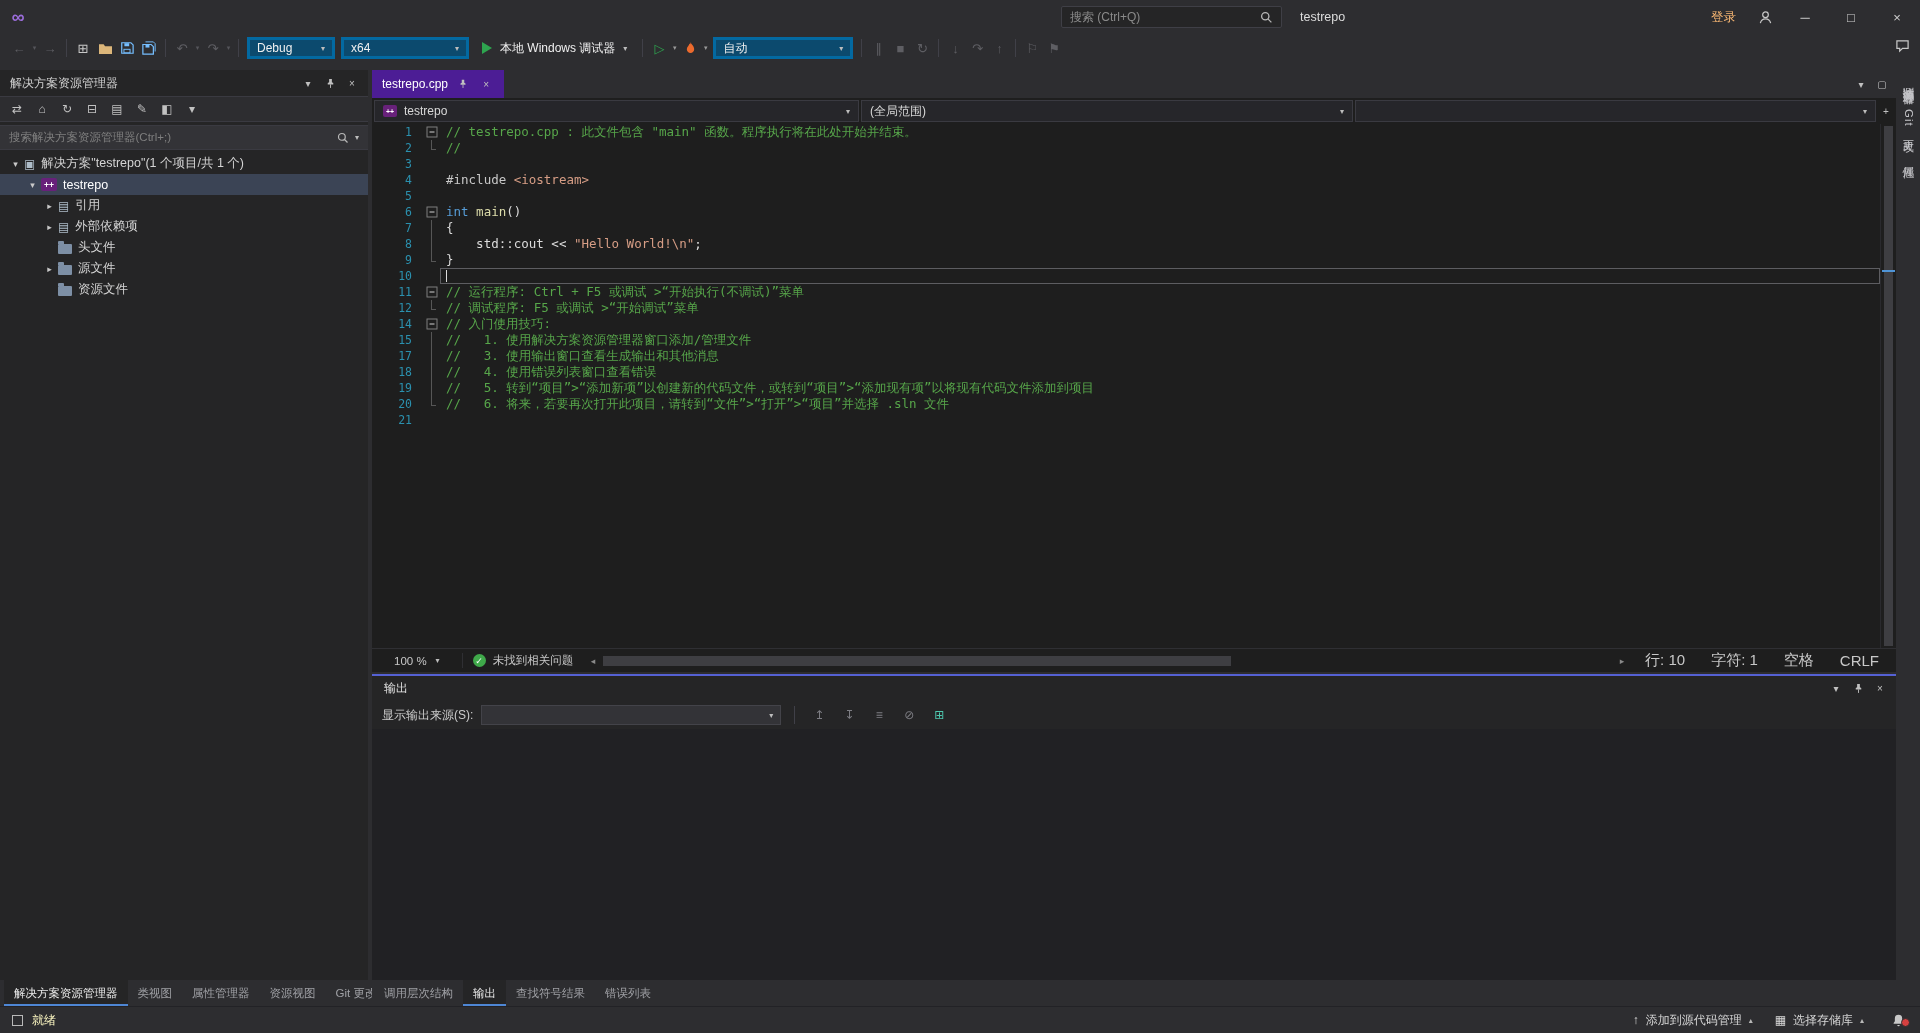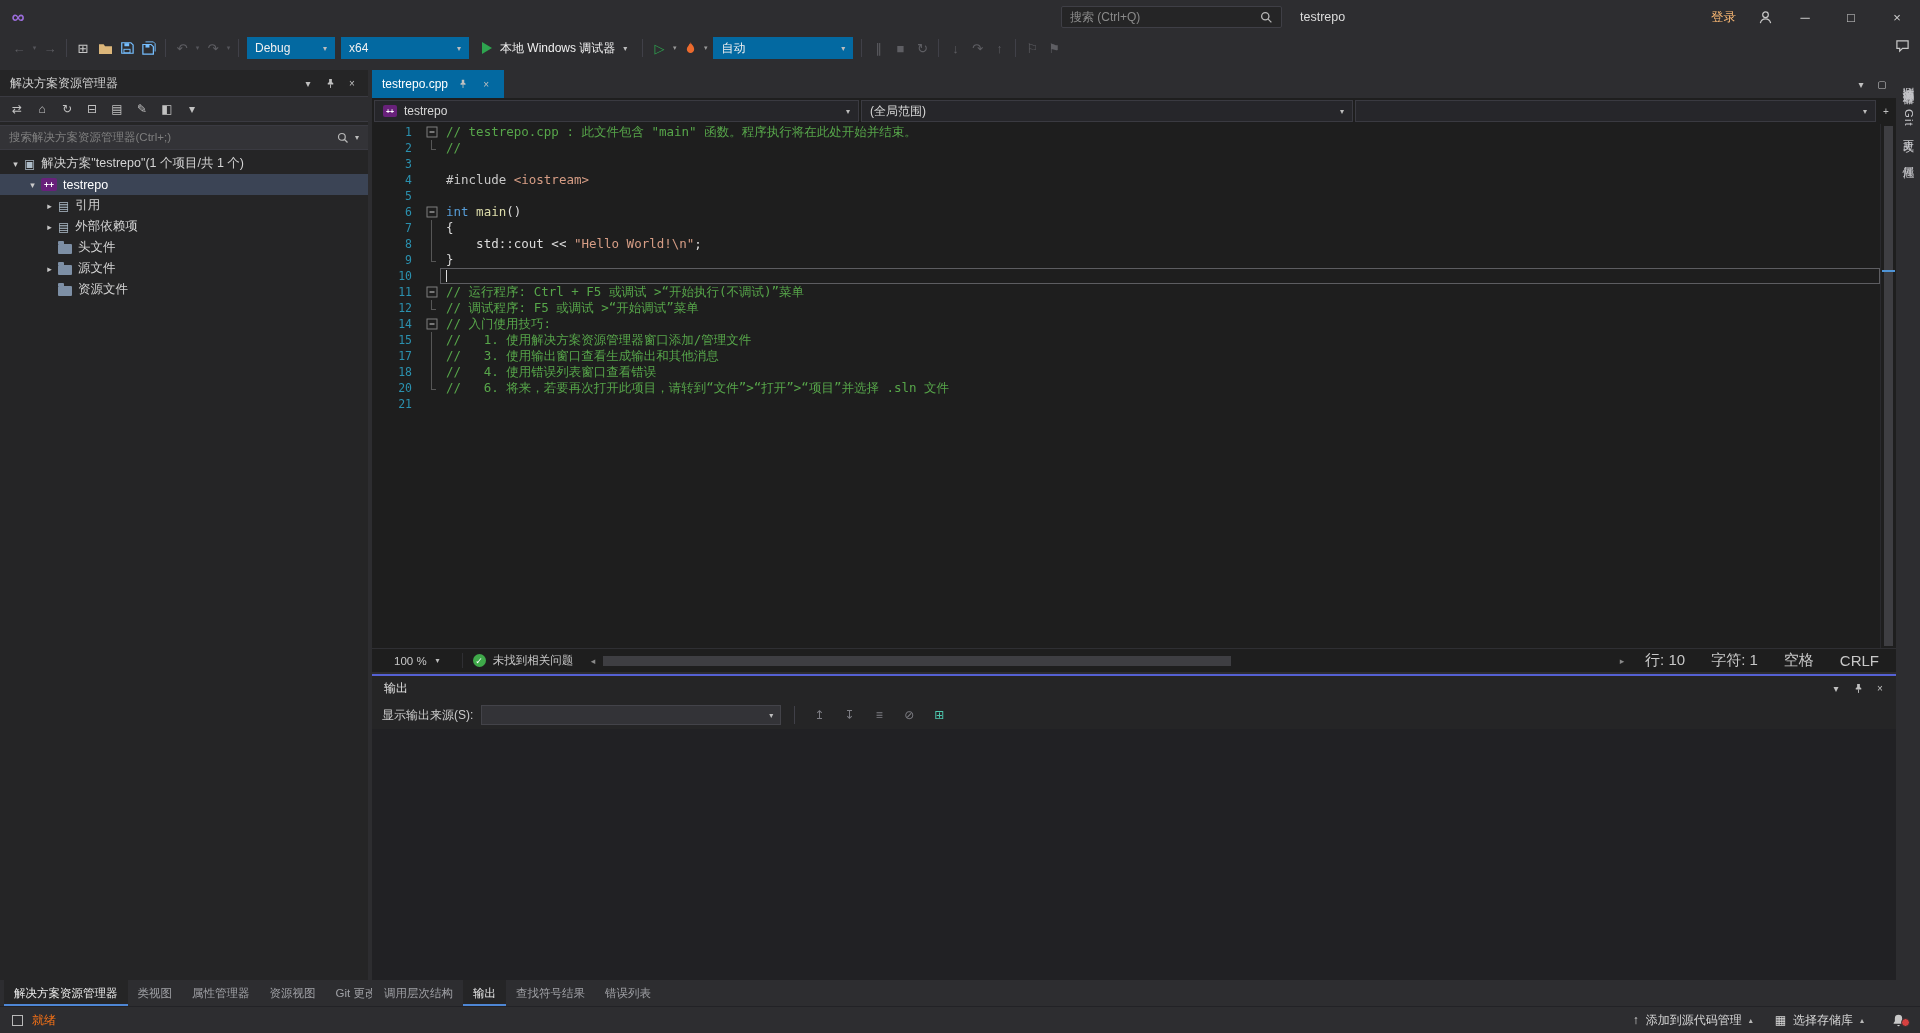--- a/index.html
+++ b/index.html
@@ -19,21 +19,21 @@
 .person{width:34px;display:flex;justify-content:center;align-items:center;}
 .winbtn{width:46px;height:34px;display:flex;align-items:center;justify-content:center;color:#cfcfcf;font-size:13px;}
 
 
 #toolbar{position:absolute;left:0;top:34px;right:0;height:28px;background:#2d2d30;display:flex;align-items:center;padding-left:8px;}
 .tb-icon{min-width:22px;height:24px;display:flex;align-items:center;justify-content:center;color:#c8c8c8;font-size:13px;}
 .tb-icon.dis{color:#5e5e63;}
 .tb-chev{width:9px;display:flex;justify-content:center;font-size:7px;color:#9a9a9a;}
 .tb-chev.dis{color:#55555a;}
 .tb-sep{width:1px;height:18px;background:#404048;margin:0 5px;flex:none;}
-.tb-combo{height:22px;background:#0369a1;border:1px solid #0369a1;display:flex;align-items:center;gap:8px;padding:0 7px;margin:0 3px;font-size:12px;color:#f0f0f0;}
+.tb-combo{height:22px;background:#0c4a6e;border:3px solid #0369a1;display:flex;align-items:center;gap:8px;padding:0 7px;margin:0 3px;font-size:12px;color:#f0f0f0;}
 .tb-combo .val{flex:1;white-space:nowrap;}
 .combo-chev{font-size:8px;color:#bdbdbd;flex:none;}
 .run-btn{display:flex;align-items:center;gap:8px;padding:0 8px;height:24px;margin:0 2px;}
 .play-tri{width:0;height:0;border-left:10px solid var(--run-green,#2ea44f);border-top:6px solid transparent;border-bottom:6px solid transparent;}
 .play-hollow{color:var(--run-green,#2ea44f);font-size:13px;}
 .run-label{font-size:12px;color:#f0f0f0;white-space:nowrap;}
 .feedback{position:absolute;right:10px;top:5px;}
 
 
 #left-panel{position:absolute;left:0;top:70px;width:368px;height:910px;background:#252526;display:flex;flex-direction:column;}
@@ -52,21 +52,21 @@
 .tree-icon{margin:0 6px 0 1px;flex:none;display:flex;align-items:center;justify-content:center;}
 .g-icon{font-size:12px;color:#aebdc9;line-height:1;}
 .icon-project-cpp{width:16px;height:13px;background:#68217a;border-radius:2px;color:#fff;font-size:8.5px;font-weight:bold;display:flex;align-items:center;justify-content:center;}
 .icon-folder{width:14px;height:10px;background:#7d8fa5;border-radius:1px;position:relative;margin-top:2px;}
 .icon-folder::before{content:"";position:absolute;left:0;top:-3px;width:6px;height:3px;background:#7d8fa5;border-radius:1px 1px 0 0;}
 
 
 #v-splitter{position:absolute;left:368px;top:62px;width:4px;height:918px;background:#2d2d30;}
 #center{position:absolute;left:372px;top:62px;right:24px;height:918px;background:#2d2d30;}
 #tabstrip{position:absolute;left:0;top:8px;right:0;height:28px;display:flex;align-items:stretch;}
-.doc-tab{display:flex;align-items:center;gap:7px;padding:0 10px;background:#0369a1;color:#fff;font-size:12px;}
+.doc-tab{display:flex;align-items:center;gap:7px;padding:0 10px;background:#4c1d95;color:#fff;font-size:12px;}
 .strip-right{margin-left:auto;display:flex;align-items:center;gap:5px;padding-right:6px;}
 #navbar{position:absolute;left:0;top:36px;right:0;height:26px;background:#1e1e1e;display:flex;align-items:center;gap:2px;padding:2px;}
 .nav-combo{height:22px;background:#26262a;border:1px solid #3a3a41;display:flex;align-items:center;gap:7px;padding:0 8px;font-size:12px;color:#d8d8d8;}
 .nav-flex{flex:1;}
 .nav-spacer{flex:1;}
 .icon-project-mini{width:14px;height:12px;background:#68217a;border-radius:2px;color:#fff;font-size:7px;font-weight:bold;display:flex;align-items:center;justify-content:center;flex:none;}
 .icon-project-mini::before{content:"++";}
 #code{position:absolute;left:0;top:62px;right:16px;height:524px;background:#1e1e1e;overflow:hidden;font-family:"DejaVu Sans Mono","Liberation Mono",monospace;}
 .code-line{display:flex;height:16px;line-height:16px;font-size:12.5px;}
 .ln{width:52px;flex:none;text-align:right;padding-right:12px;color:#2b91af;font-size:11.5px;}
@@ -109,21 +109,21 @@
 
 
 #left-dock-tabs{position:absolute;left:0;top:980px;width:368px;height:26px;background:#2d2d30;display:flex;align-items:stretch;padding-left:4px;}
 #bottom-dock-tabs{position:absolute;left:372px;top:980px;right:24px;height:26px;background:#2d2d30;display:flex;align-items:stretch;padding-left:2px;}
 .panel-tab{display:flex;align-items:center;padding:0 10px;font-size:11.5px;color:#9fa0a5;white-space:nowrap;}
 .panel-tab.active{background:#252526;color:#eaeaea;box-shadow:inset 0 -2px 0 var(--accent-underline,#4e86d4);}
 #right-strip{position:absolute;right:0;top:62px;width:24px;height:944px;background:#2d2d30;display:flex;flex-direction:column;align-items:center;gap:24px;padding-top:16px;}
 .v-tab{writing-mode:vertical-rl;font-size:11.5px;color:#c4c4c8;letter-spacing:1px;cursor:default;}
 #statusbar{position:absolute;left:0;top:1006px;right:0;height:27px;background:#2d2d30;border-top:1px solid #222226;display:flex;align-items:center;padding:0 10px;}
 .sb-taskicon{width:11px;height:11px;border:1px solid #b9b9b9;margin:0 9px 0 2px;flex:none;}
-.sb-ready{font-size:12px;color:#f97316;}
+.sb-ready{font-size:12px;color:#fef9c3;}
 .sb-spacer{flex:1;}
 .sb-item{display:flex;align-items:center;gap:7px;margin-left:22px;font-size:12px;color:#d6d6d6;position:relative;white-space:nowrap;}
 .sb-up{font-size:12px;color:#d6d6d6;}
 .sb-caret{font-size:8px;color:#b8b8b8;}
 .bell-wrap{width:24px;justify-content:center;}
 .bell-badge{position:absolute;right:0;bottom:0;width:9px;height:9px;border-radius:50%;background:var(--notification-red,#d64040);border:1px solid #2d2d30;}
 </style>
 </head>
 <body>
 
@@ -412,20 +412,25 @@
         </div>
         <div class="code-line">
           <span class="ln">17</span>
           <span class="fold line"></span>
           <span class="line-body"><span class="s-cm">//   3. 使用输出窗口查看生成输出和其他消息</span></span>
         </div>
         <div class="code-line">
           <span class="ln">18</span>
           <span class="fold line"></span>
           <span class="line-body"><span class="s-cm">//   4. 使用错误列表窗口查看错误</span></span>
+        </div>
+        <div class="code-line">
+          <span class="ln">19</span>
+          <span class="fold line"></span>
+          <span class="line-body"><span class="s-cm">//   5. 转到“项目”&gt;“添加新项”以创建新的代码文件，或转到“项目”&gt;“添加现有项”以将现有代码文件添加到项目</span></span>
         </div>
         <div class="code-line">
           <span class="ln">20</span>
           <span class="fold end"></span>
           <span class="line-body"><span class="s-cm">//   6. 将来，若要再次打开此项目，请转到“文件”&gt;“打开”&gt;“项目”并选择 .sln 文件</span></span>
         </div>
         <div class="code-line">
           <span class="ln">21</span>
           <span class="fold "></span>
           <span class="line-body"></span>

